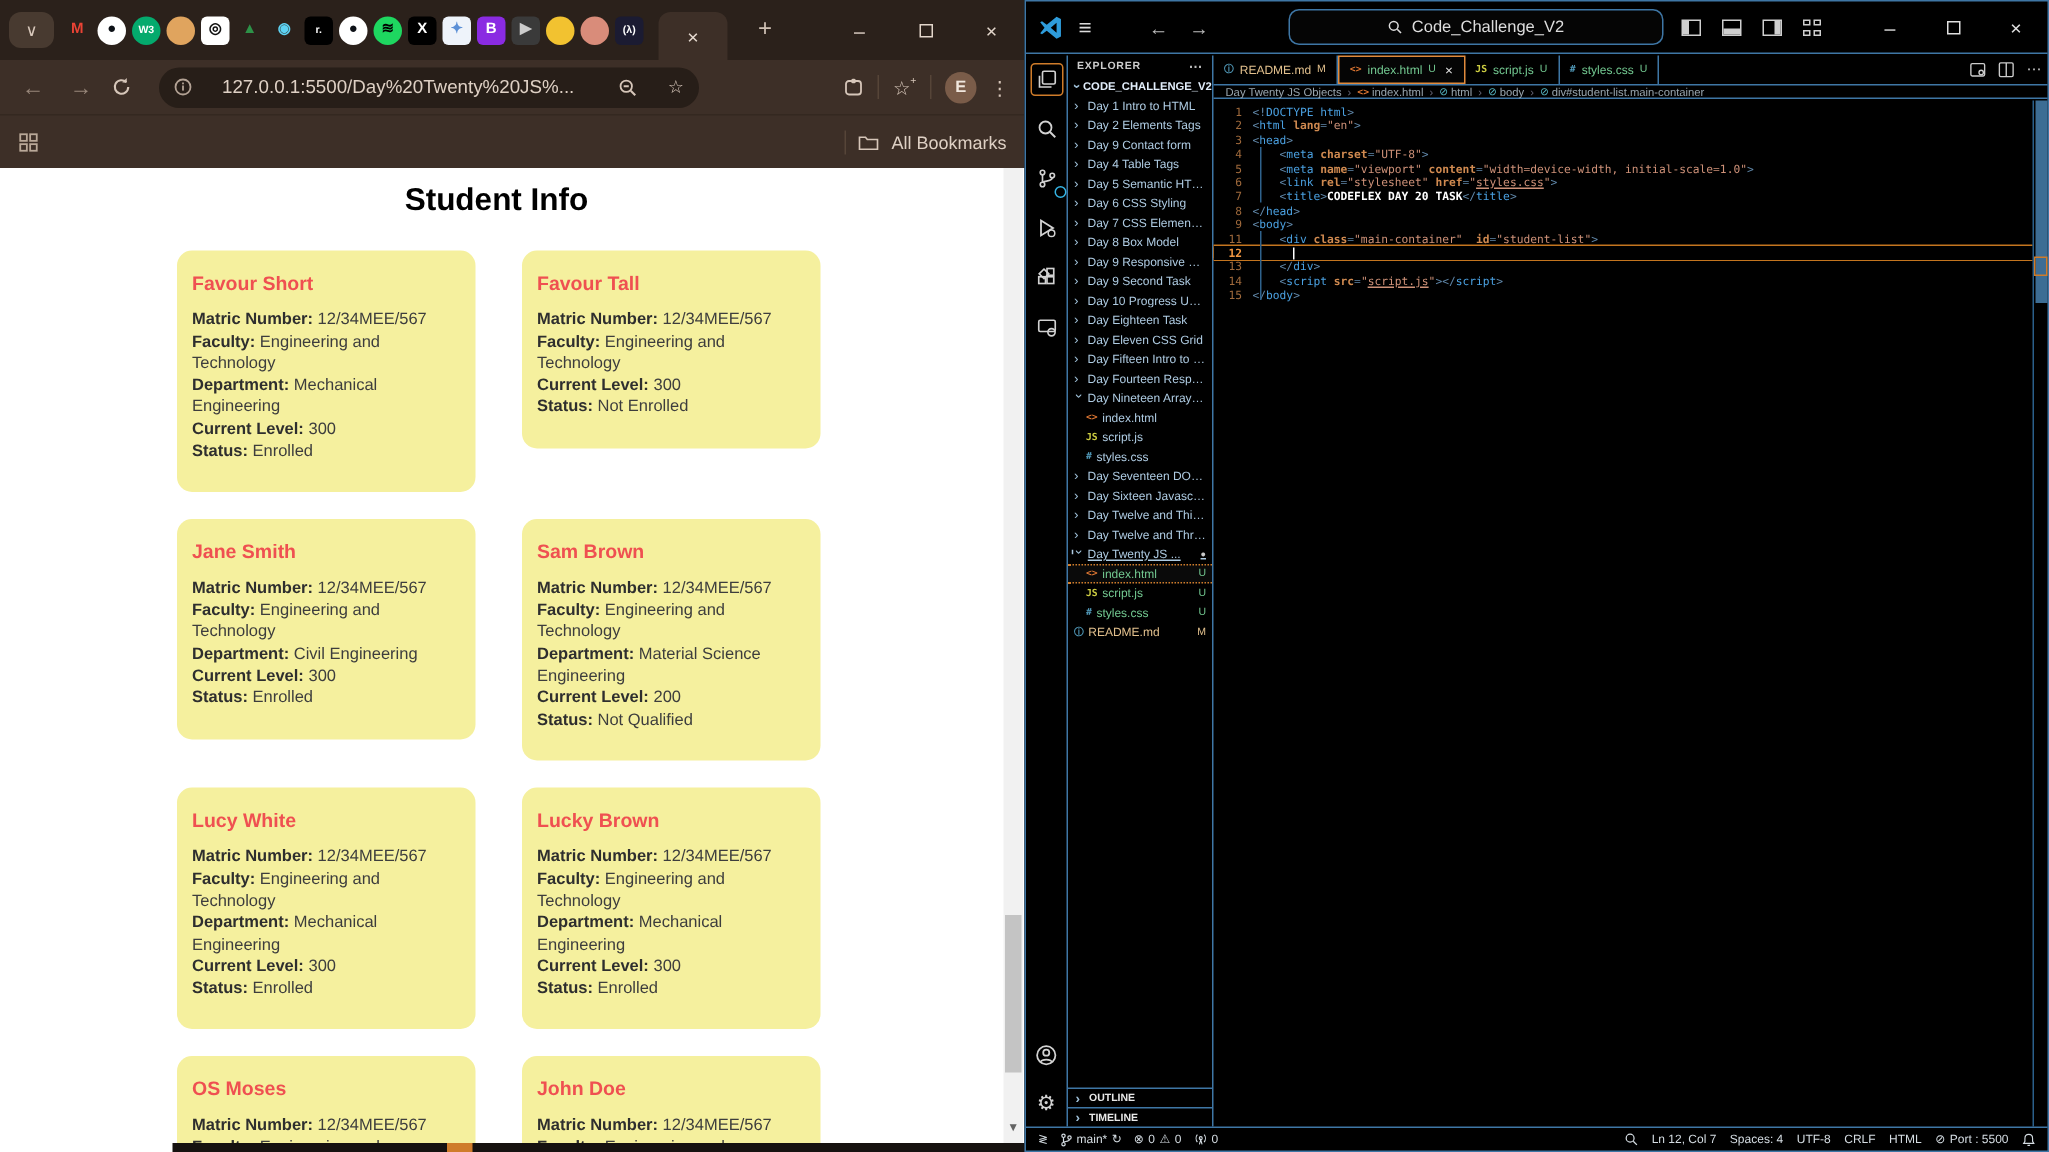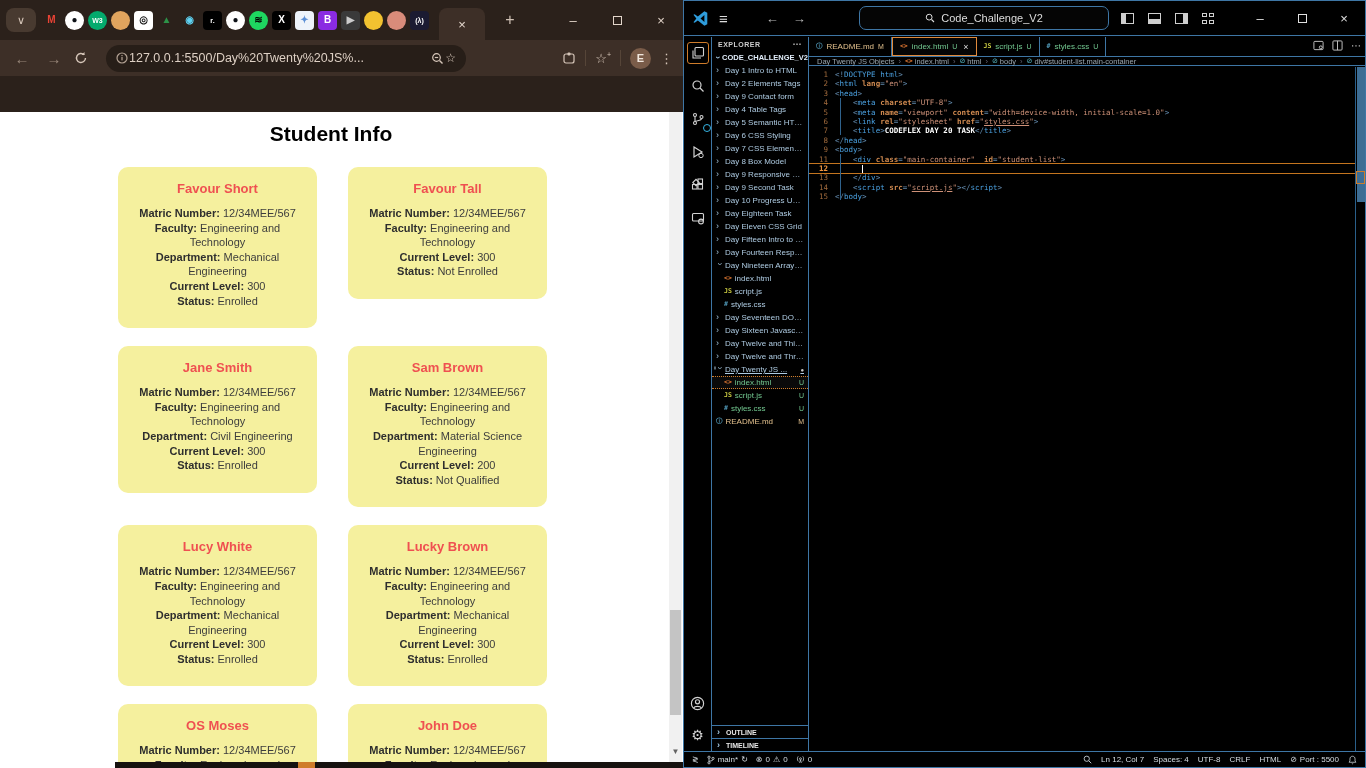--- a/index.html
+++ b/index.html
@@ -15,31 +15,31 @@
   .pin.circle{border-radius:50%}
   .b-activetab{margin-left:10px;width:46px;height:32px;margin-top:8px;background:#3d2f27;border-radius:8px 8px 0 0;display:flex;align-items:center;justify-content:center;align-self:flex-end}
   .b-activetab .x{color:#e7dbd1;font-size:13px}
   .b-newtab{margin-left:12px;color:#cfc0b4;font-size:16px;width:26px;height:26px;display:flex;align-items:center;justify-content:center}
   .b-winctl{position:absolute;right:0;top:0;height:40px;display:flex;align-items:center;color:#e3d6cb}
   .b-winctl .wbtn{width:44px;height:40px;display:flex;align-items:center;justify-content:center;font-size:13px}
   .wsq{width:9px;height:9px;border:1px solid #e3d6cb}
   .b-toolbar{height:36px;background:#3d2f27;display:flex;align-items:center;padding:0 10px;gap:8px}
   .navic{color:#98877a;font-size:15px;width:24px;text-align:center}
   .navic.lit{color:#d6c6b9}
-  .urlpill{flex:0 0 auto;width:360px;height:27px;background:#271e18;border-radius:14px;display:flex;align-items:center;padding:0 10px;gap:1px}
+  .urlpill{flex:0 0 auto;width:360px;height:27px;background:#271e18;border-radius:14px;display:flex;align-items:center;padding:0 10px;gap:20px}
   .urltext{color:#ded0c4;font-size:12.5px;white-space:nowrap;overflow:hidden;flex:1}
   .tb-right{display:flex;align-items:center;gap:9px;margin-left:auto}
   .tbsep{width:1px;height:16px;background:#564538}
   .avatar{width:21px;height:21px;border-radius:50%;background:#7a5c49;color:#f1e7de;font-size:11px;display:flex;align-items:center;justify-content:center;font-weight:bold}
   .b-bookmarks{height:36px;background:#3d2f27;display:flex;align-items:center;padding:0 12px;border-top:1px solid #342820}
   .bm-right{margin-left:auto;display:flex;align-items:center;gap:8px;color:#ded0c4;font-size:12px}
   .b-page{position:absolute;left:0;top:112px;width:683px;height:656px;background:#fff;overflow:hidden}
   .page-h1{margin-top:10px;text-align:center;width:662px;font-size:21px;font-weight:bold;color:#000}
   .cards{width:429px;margin:21px auto 0 auto;margin-left:118px;display:grid;grid-template-columns:199px 199px;column-gap:31px;row-gap:18px;align-items:start}
-  .card{background:#f5f09e;border-radius:10px;padding:14px 10px 20px 10px;text-align:center}
+  .card{background:#f5f09e;border-radius:10px;padding:14px 10px 20px 10px;text-align:left}
   .cname{color:#ef5051;font-weight:bold;font-size:13px;margin-bottom:10px}
   .cline{font-size:11px;color:#3d3d3d;line-height:14.6px}
   .cline b{color:#2e2e2e}
   .vscroll{position:absolute;right:1px;top:0;width:13px;height:650px;background:#f1f1f1}
   .vthumb{position:absolute;left:1px;width:11px;top:498px;height:105px;background:#c4c4c4}
   .varrow{position:absolute;left:0;width:13px;bottom:6px;text-align:center;color:#636363;font-size:8px}
   .bottomstrip{position:absolute;left:115px;bottom:0;width:568px;height:6px;background:#161210}
   .orangeseg{position:absolute;left:183px;top:0;width:17px;height:6px;background:#cf7c2a}
 
   
@@ -193,20 +193,41 @@
               <rect x="5.5" y="1.5" width="3" height="3" rx="1" fill="#d6c6b9"></rect>
             </svg>
         </span>
         <span class="tbsep"></span>
         <span style="color:#d6c6b9;font-size:13px">☆<span style="font-size:7px;vertical-align:top">+</span></span>
         <span class="tbsep"></span>
         <span class="avatar">E</span>
         <span style="color:#d6c6b9;font-size:13px">⋮</span>
       </div>
     </div>
+    <div class="b-bookmarks">
+      <span>
+        <svg class="ic" width="14" height="14" viewBox="0 0 14 14">
+            <g fill="none" stroke="#b9a898" stroke-width="1.2">
+              <rect x="1.5" y="1.5" width="4.4" height="4.4"></rect>
+              <rect x="8.1" y="1.5" width="4.4" height="4.4"></rect>
+              <rect x="1.5" y="8.1" width="4.4" height="4.4"></rect>
+              <rect x="8.1" y="8.1" width="4.4" height="4.4"></rect>
+            </g>
+          </svg>
+      </span>
+      <div class="bm-right">
+        <span class="tbsep"></span>
+        <span>
+          <svg class="ic" width="14" height="12" viewBox="0 0 14 12">
+              <path d="M1 2.5h4l1.2 1.5H13v6.5H1z" fill="none" stroke="#d6c6b9" stroke-width="1.1"></path>
+            </svg>
+        </span>
+        <span>All Bookmarks</span>
+      </div>
+    </div>
     <div class="b-page">
       <div class="page-h1">Student Info</div>
       <div class="cards">
           <div class="card">
             <div class="cname">Favour Short</div>
             <div class="cline"><b>Matric Number:</b> 12/34MEE/567</div>
             <div class="cline"><b>Faculty:</b> Engineering and Technology</div>
             <div class="cline"><b>Department:</b> Mechanical Engineering</div>
             <div class="cline"><b>Current Level:</b> 300</div>
             <div class="cline"><b>Status:</b> Enrolled</div>

